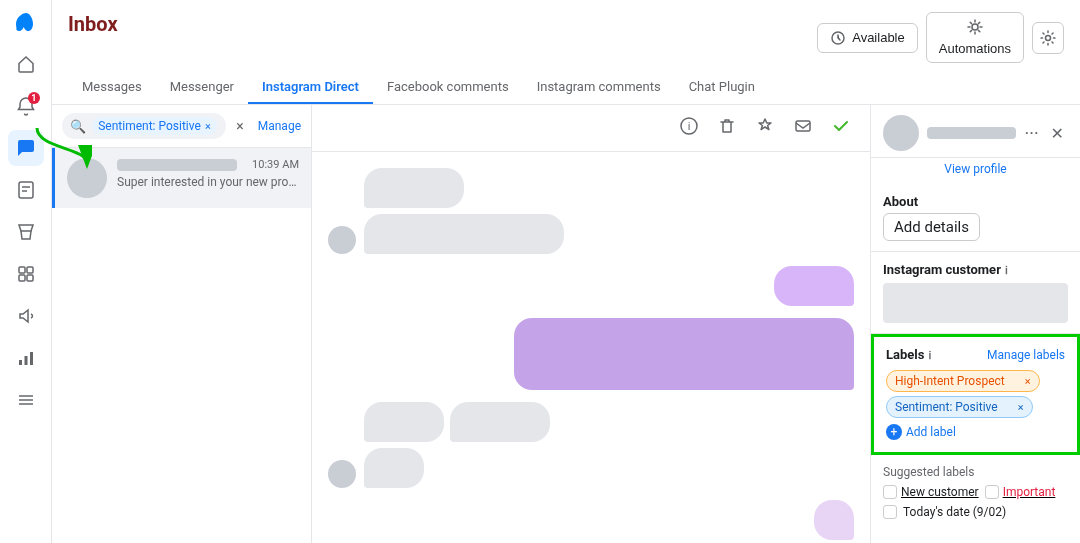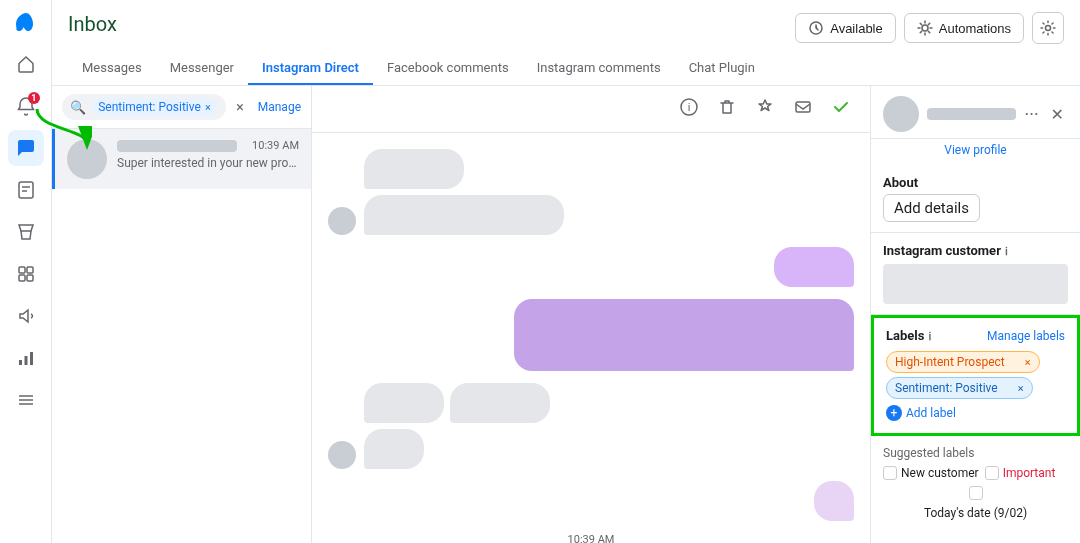--- a/index.html
+++ b/index.html
@@ -54,22 +54,22 @@
       background: #fff;
     }
     .header-top {
       display: flex;
       align-items: flex-start;
       justify-content: space-between;
       margin-bottom: 8px;
     }
     .header-title {
       font-size: 20px;
-      font-weight: 400;
-      color: #14532d;
+      font-weight: 700;
+      color: #7f1d1d;
     }
     .header-subtitle {
       font-size: 12px;
       color: #65676b;
       margin-top: 2px;
     }
     .header-actions {
       display: flex;
       align-items: center;
       gap: 8px;
@@ -90,20 +90,21 @@
       display: flex;
       align-items: center;
       gap: 6px;
       padding: 6px 12px;
       border: 1px solid #ccc;
       border-radius: 6px;
       background: #fff;
       cursor: pointer;
       font-size: 13px;
       color: #1c1e21;
+      flex-direction: column;
     }
     .btn-gear {
       width: 32px; height: 32px;
       border: 1px solid #ccc;
       border-radius: 6px;
       background: #fff;
       cursor: pointer;
       display: flex; align-items: center; justify-content: center;
       color: #65676b;
       font-size: 16px;
@@ -462,20 +463,21 @@
     .suggested-labels-row {
       display: flex;
       gap: 6px;
       align-items: center;
     }
     .suggested-label {
       display: flex;
       align-items: flex-end;
       gap: 4px;
       font-size: 12px;
+      text-decoration: underline;
     }
     .suggested-checkbox {
       width: 14px; height: 14px;
       border: 1px solid #ccc;
       border-radius: 3px;
       cursor: pointer;
     }
     .suggested-label-text {
       font-size: 12px;
       color: #1c1e21;
@@ -761,21 +763,21 @@
         <div class="suggested-labels-row">
           <div class="suggested-label">
             <div class="suggested-checkbox"></div>
             <span class="suggested-label-text">New customer</span>
           </div>
           <div class="suggested-label">
             <div class="suggested-checkbox"></div>
             <span class="suggested-label-text important">Important</span>
           </div>
         </div>
-        <div style="display:flex;align-items:center;gap:6px;margin-top:6px;flex-direction:column;">
+        <div style="display:flex;align-items:center;gap:6px;margin-top:6px;">
           <div class="suggested-checkbox"></div>
           <span class="suggested-label-text">Today's date (9/02)</span>
         </div>
       </div>
     </div>
 
   </div>
 </div>
 
 </body></html>

